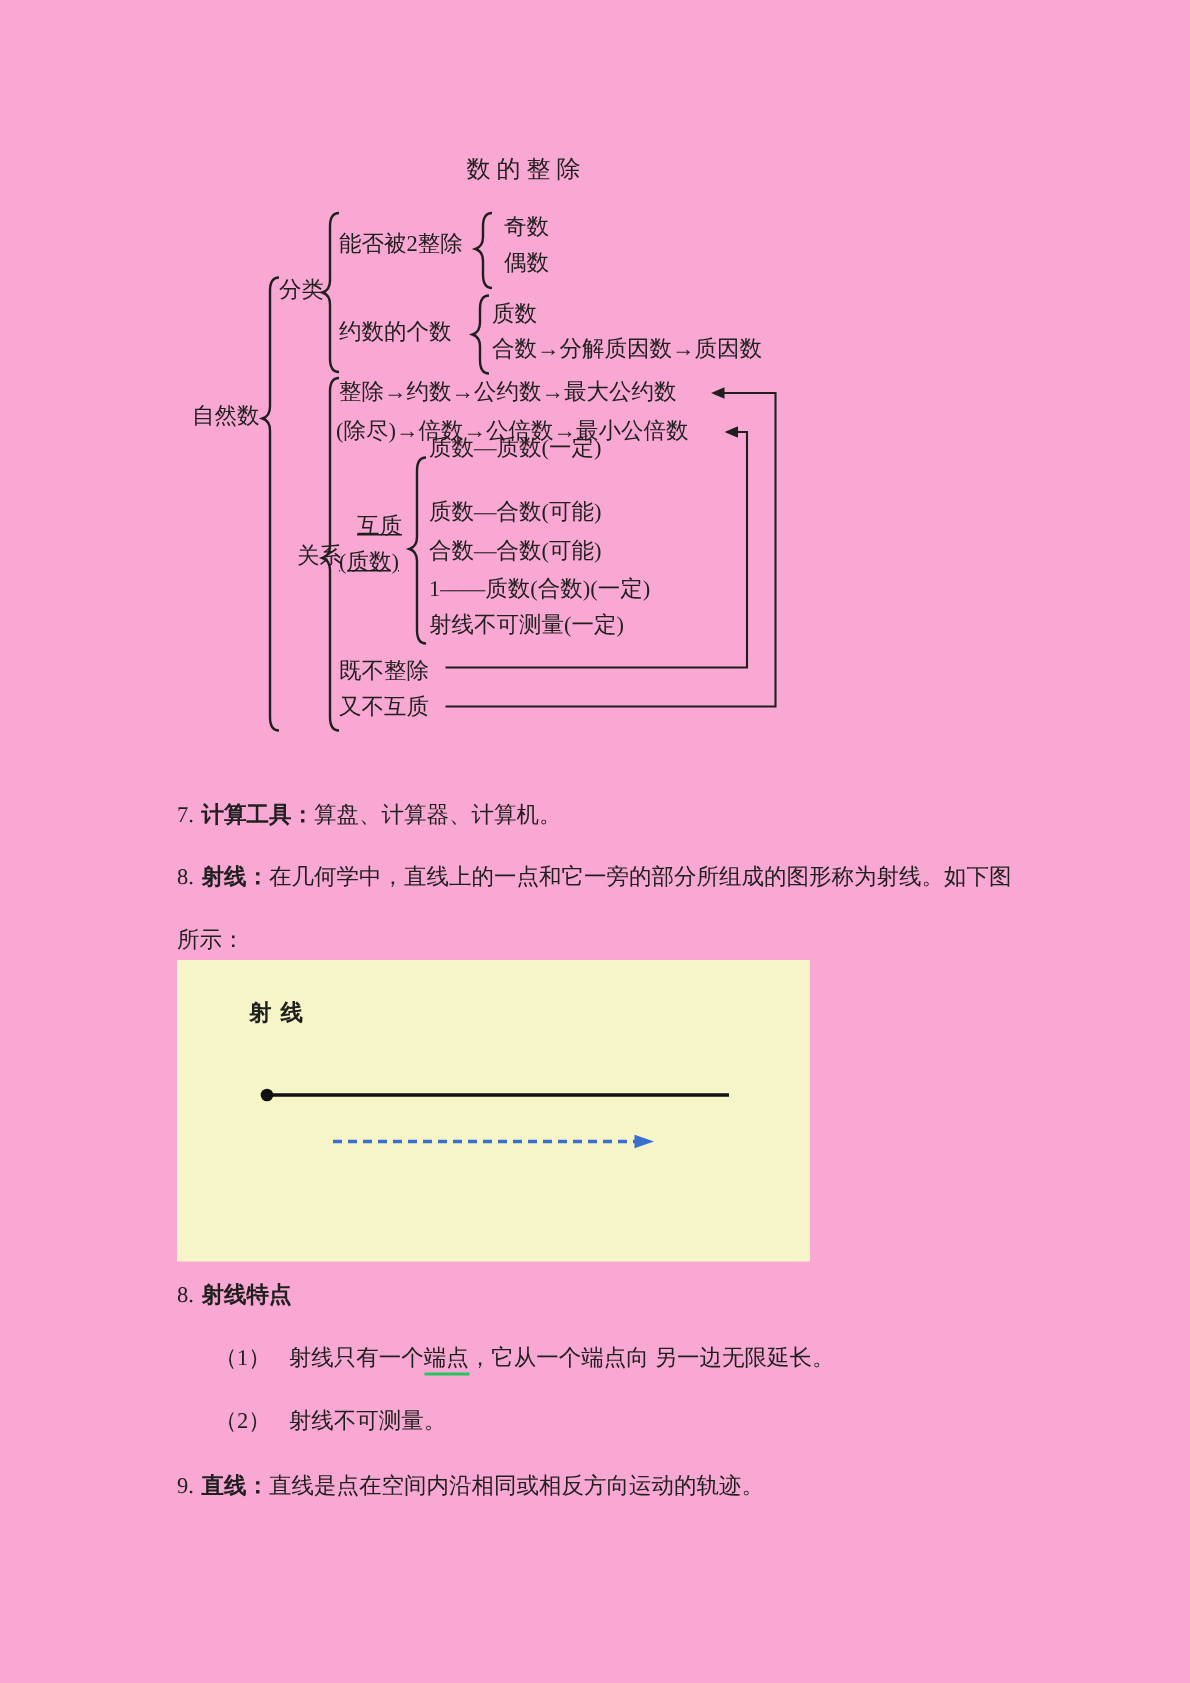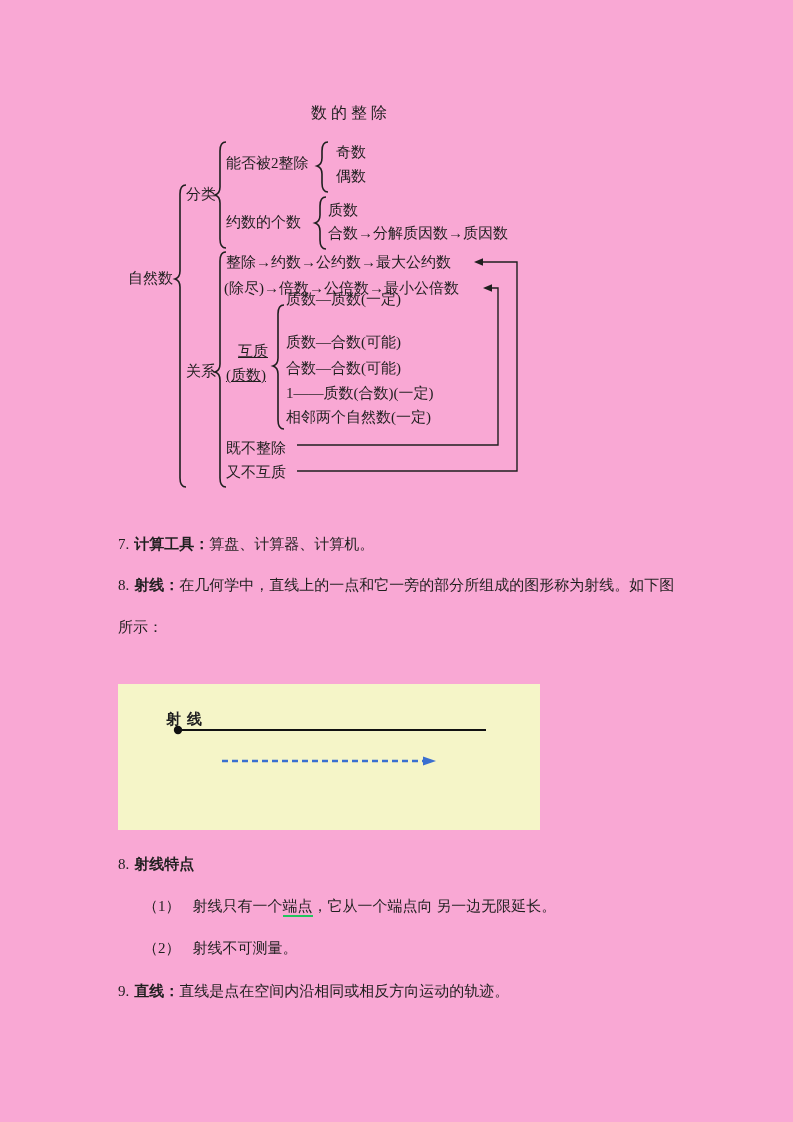--- a/index.html
+++ b/index.html
@@ -12,21 +12,21 @@
     overflow:hidden;
   }
   .abs{position:absolute;white-space:nowrap;}
   .doc-title{font-size:16px;letter-spacing:4px;}
   .dnode{font-size:15px;line-height:15px;}
   .body-line{font-size:15px;line-height:16px;}
   .b{font-weight:bold;}
   .num{margin-right:5px;}
   .marker{margin-right:12px;}
   .u{border-bottom:2px solid #22c55e;padding-bottom:1px;}
-  .figure-box{position:absolute;left:118px;top:684px;width:422px;height:146px;}
+  .figure-box{position:absolute;left:118px;top:640px;width:422px;height:201px;}
   .figure-label{position:absolute;left:48px;top:26px;font-size:15px;font-weight:bold;letter-spacing:6px;}
   svg.overlay{position:absolute;left:0;top:0;pointer-events:none;}
 </style>
 </head>
 <body>
 
 <div class="page">
 
   <div class="abs doc-title" style="left:311px;top:103px;">数的整除</div>
 
@@ -60,30 +60,30 @@
 
   <div>
     <div class="abs dnode" style="left:128px;top:271px;">自然数</div>
     <div class="abs dnode" style="left:186px;top:187px;">分类</div>
     <div class="abs dnode" style="left:226px;top:156px;">能否被2整除</div>
     <div class="abs dnode" style="left:336px;top:145px;">奇数</div>
     <div class="abs dnode" style="left:336px;top:169px;">偶数</div>
     <div class="abs dnode" style="left:226px;top:215px;">约数的个数</div>
     <div class="abs dnode" style="left:328px;top:203px;">质数</div>
     <div class="abs dnode" style="left:328px;top:226px;">合数→分解质因数→质因数</div>
-    <div class="abs dnode" style="left:186px;top:364px;">关系</div>
+    <div class="abs dnode" style="left:198px;top:364px;">关系</div>
     <div class="abs dnode" style="left:226px;top:255px;">整除→约数→公约数→最大公约数</div>
     <div class="abs dnode" style="left:224px;top:281px;">(除尽)→倍数→公倍数→最小公倍数</div>
     <div class="abs dnode" style="left:238px;top:344px;text-decoration:underline;">互质</div>
     <div class="abs dnode" style="left:226px;top:368px;text-decoration:underline;">(质数)</div>
     <div class="abs dnode" style="left:286px;top:292px;">质数—质数(一定)</div>
     <div class="abs dnode" style="left:286px;top:335px;">质数—合数(可能)</div>
     <div class="abs dnode" style="left:286px;top:361px;">合数—合数(可能)</div>
     <div class="abs dnode" style="left:286px;top:386px;">1——质数(合数)(一定)</div>
-    <div class="abs dnode" style="left:286px;top:410px;">相邻两个自然数(一定)</div>
+    <div class="abs dnode" style="left:286px;top:410px;">射线不可测量(一定)</div>
     <div class="abs dnode" style="left:226px;top:441px;">既不整除</div>
     <div class="abs dnode" style="left:226px;top:465px;">又不互质</div>
   </div>
 
   <div class="abs body-line" style="left:118px;top:536px;">
     <span class="num">7.</span><span class="b">计算工具：</span><span>算盘、计算器、计算机。</span>
   </div>
 
   <div class="abs body-line" style="left:118px;top:577px;">
     <span class="num">8.</span><span class="b">射线：</span><span>在几何学中，直线上的一点和它一旁的部分所组成的图形称为射线。如下图</span>

